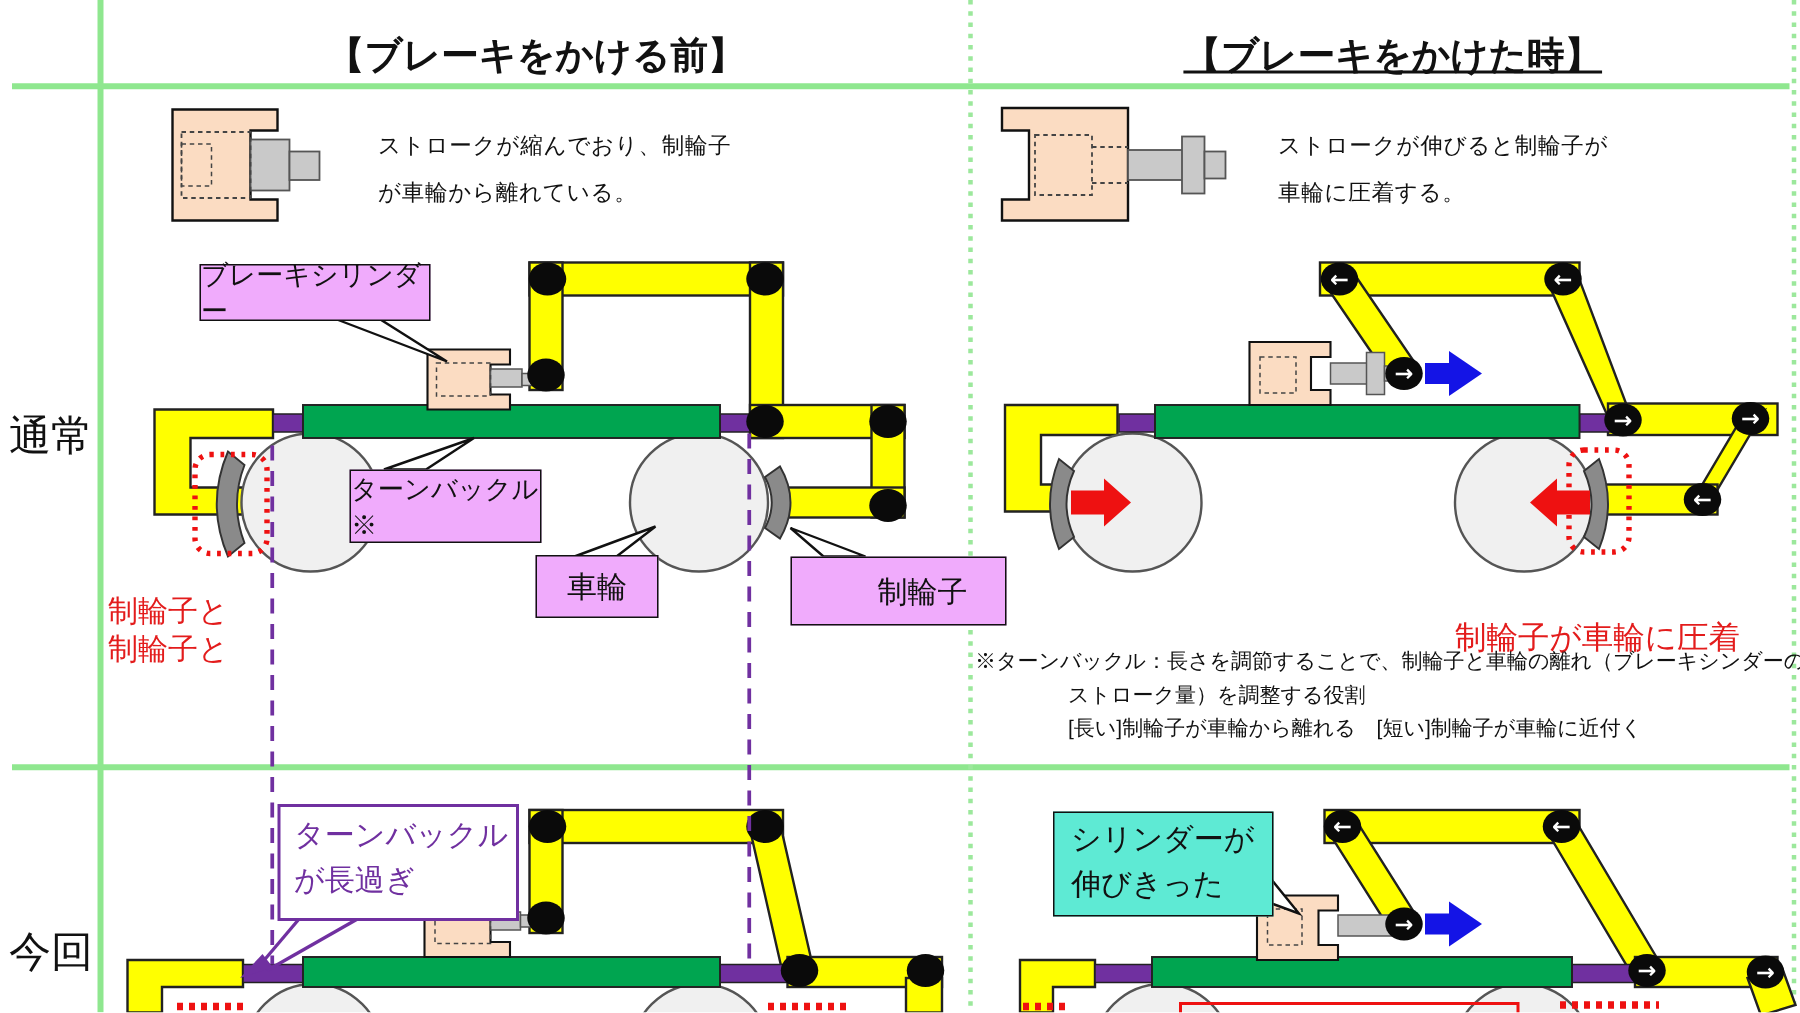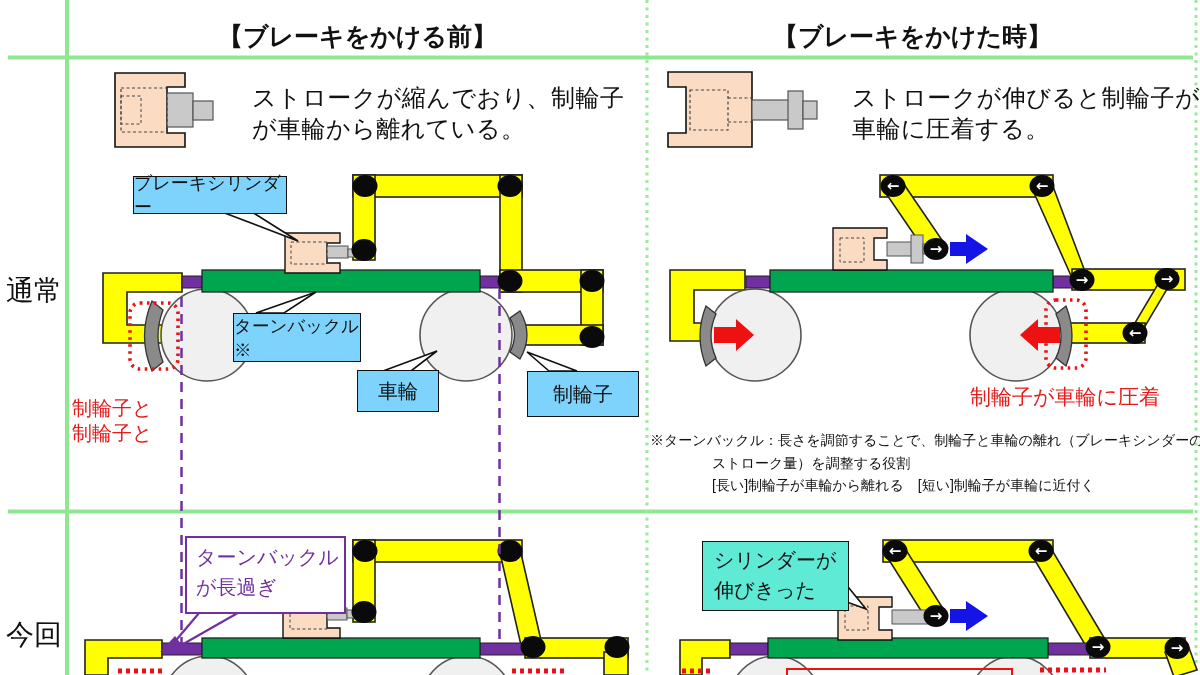--- a/index.html
+++ b/index.html
@@ -2,26 +2,26 @@
 <html><head>
 <meta charset="utf-8">
 <style>
   html,body{margin:0;padding:0;background:#fff;}
   #stage{position:relative;width:1200px;height:675px;background:#fff;overflow:hidden;
          font-family:"Liberation Sans",sans-serif;color:#111;}
   #bg{position:absolute;left:0;top:0;}
   .ov{position:absolute;white-space:nowrap;}
   .title{font-size:25px;font-weight:bold;text-align:center;}
   .rowlab{font-size:28px;}
-  .desc{font-size:24px;line-height:31px;letter-spacing:.5px;}
-  .lblbox{position:absolute;background:#7dd3fc;border:1.6px solid #111;display:flex;
+  .desc{font-size:15px;line-height:31px;letter-spacing:.5px;}
+  .lblbox{position:absolute;background:#f0abfc;border:1.6px solid #111;display:flex;
           align-items:center;justify-content:center;}
   .red{color:#e31c1c;}
   .gapnote{font-size:20px;line-height:25px;margin-top:20px;}
-  .pressed{font-size:21px;}
+  .pressed{font-size:21px;margin-top:28px;}
   .foot{font-size:14px;line-height:22.5px;}
   .foot .ind{margin-left:62px;}
   .callout-purple{position:absolute;background:#fff;border:2px solid #7030A0;color:#7030A0;
           font-size:20px;line-height:30px;padding:4px 0 4px 9px;}
   .callout-black{position:absolute;background:#5eead4;border:1.6px solid #111;
           font-size:20px;line-height:30px;padding:3px 0 0 11px;}
 </style>
 </head>
 <body>
 
@@ -236,21 +236,21 @@
     <g stroke="#7030A0" stroke-width="2.2" fill="#7030A0">
       <line x1="205" y1="606" x2="172" y2="645"></line>
       <line x1="250" y1="606" x2="178" y2="647"></line>
       <polygon points="160,652 175,636 182,645" stroke="none"></polygon>
     </g>
     <polygon points="836,572 836,598 866,609" fill="#fff" stroke="#111" stroke-width="1.6"></polygon>
   </g>
 </svg>
 
 <div class="ov title" style="left:70px;top:20px;width:575px;">【ブレーキをかける前】</div>
-<div class="ov title" style="left:640px;top:20px;width:545px;">【ブレーキをかけた時】</div>
+<div class="ov title" style="left:656px;top:20px;width:545px;text-decoration:underline;">【ブレーキをかけた時】</div>
 
 <div class="ov rowlab" style="left:6px;top:272px;">通常</div>
 <div class="ov rowlab" style="left:6px;top:616px;">今回</div>
 
 <div class="ov desc" style="left:252px;top:82px;">
   <div>ストロークが縮んでおり、制輪子</div>
   <div>が車輪から離れている。</div>
 </div>
 <div class="ov desc" style="left:852px;top:82px;">
   <div>ストロークが伸びると制輪子が</div>
@@ -259,21 +259,21 @@
 
 <div class="lblbox" style="left:133px;top:176px;width:152px;height:36px;font-size:18px;">
       <span>ブレーキシリンダー</span>
     </div>
 <div class="lblbox" style="left:233px;top:313px;width:126px;height:47px;font-size:17.5px;">
       <span>ターンバックル※</span>
     </div>
 <div class="lblbox" style="left:357px;top:370px;width:80px;height:40px;font-size:20px;justify-content:center;">
       <span>車輪</span>
     </div>
-<div class="lblbox" style="left:527px;top:371px;width:110px;height:44px;font-size:20px;">
+<div class="lblbox" style="left:527px;top:371px;width:110px;height:44px;font-size:20px;padding-left:32px;">
       <span>制輪子</span>
     </div>
 
 <div class="ov red gapnote" style="left:72px;top:376px;">
   <div>制輪子と</div>
   <div>制輪子と</div>
 </div>
 <div class="ov red pressed" style="left:970px;top:383px;">制輪子が車輪に圧着</div>
 
 <div class="ov foot" style="left:650px;top:429px;">

